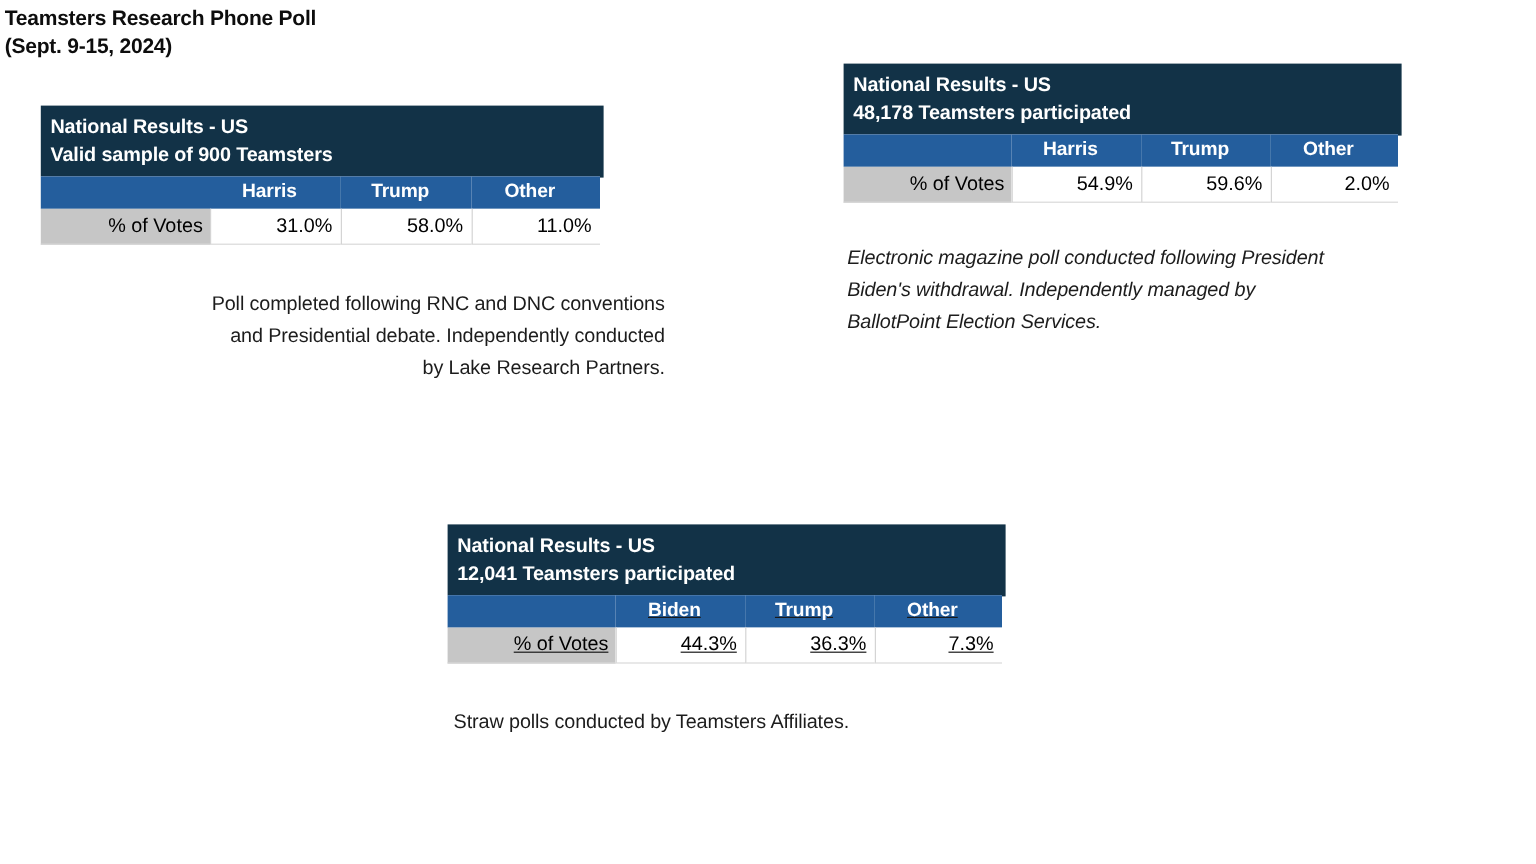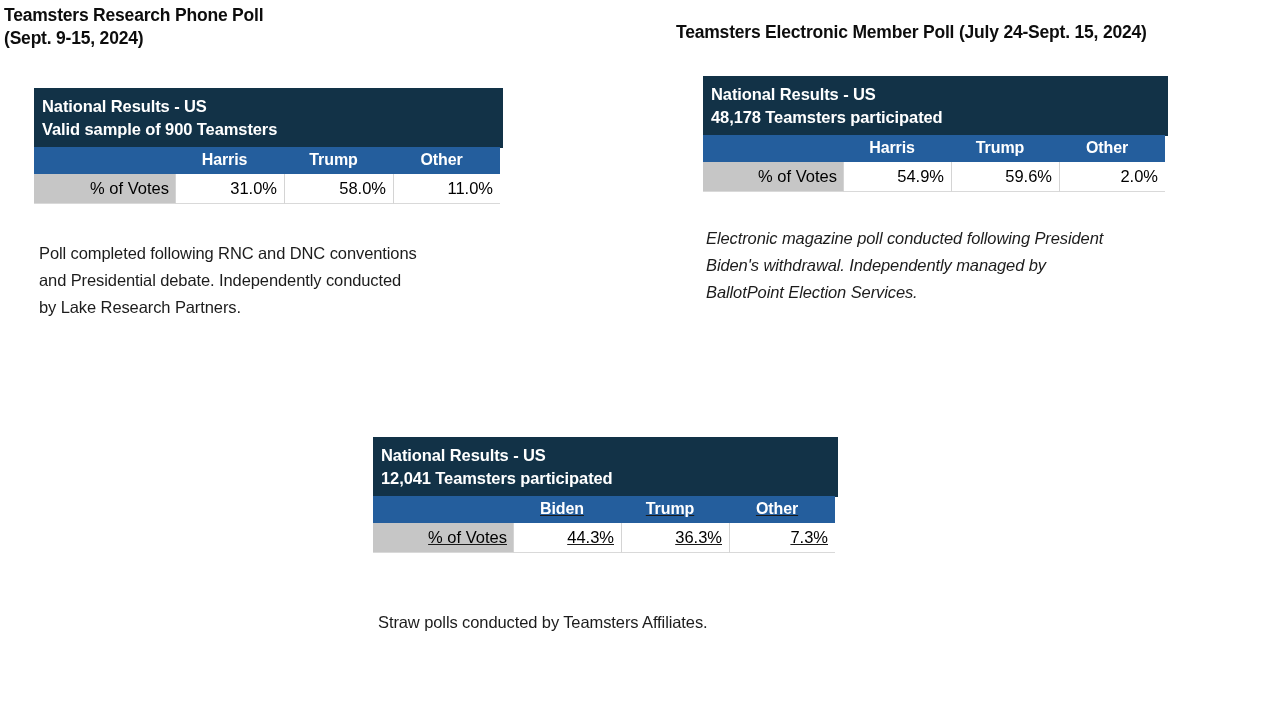--- a/index.html
+++ b/index.html
@@ -127,28 +127,27 @@
       <tr class="data-row">
         <td class="lbl-col">% of Votes</td>
         <td>31.0%</td>
         <td>58.0%</td>
         <td>11.0%</td>
       </tr>
     </tbody>
       </table>
   </div>
 
-  <div class="caption" style="margin-top:36px; margin-left:5px;">Poll completed following RNC and DNC conventions
+  <div class="caption" style="margin-top:36px; margin-left:5px;text-align:right;">Poll completed following RNC and DNC conventions
 and Presidential debate. Independently conducted
 by Lake Research Partners.</div>
 </div>
 
 <div class="panel" style="left:703px; top:21px; width:560px;">
 
-  <div class="poll-title" style="margin-left:-27px;">Teamsters Electronic Member Poll (July 24-Sept. 15, 2024)</div>
 
   <div class="tbl-wrap" style="margin-top:32px; width:462px;">
     <div class="hdr-overhang" style="width:3px; height:60px;"></div>
     <div class="hdr-block">
       <div class="hdr-line">National Results - US</div>
       <div class="hdr-line">48,178 Teamsters participated</div>
     </div>
     <table class="poll-table" style="width:462px;">
       <colgroup>
           <col style="width:140px">
@@ -204,14 +203,14 @@
       <tr class="data-row">
         <td class="lbl-col">% of Votes</td>
         <td>44.3%</td>
         <td>36.3%</td>
         <td>7.3%</td>
       </tr>
     </tbody>
       </table>
   </div>
 
-  <div class="caption" style="margin-top:56px; margin-left:5px;">Straw polls conducted by Teamsters Affiliates.</div>
+  <div class="caption" style="margin-top:36px; margin-left:5px;">Straw polls conducted by Teamsters Affiliates.</div>
 </div>
 
 </body></html>

